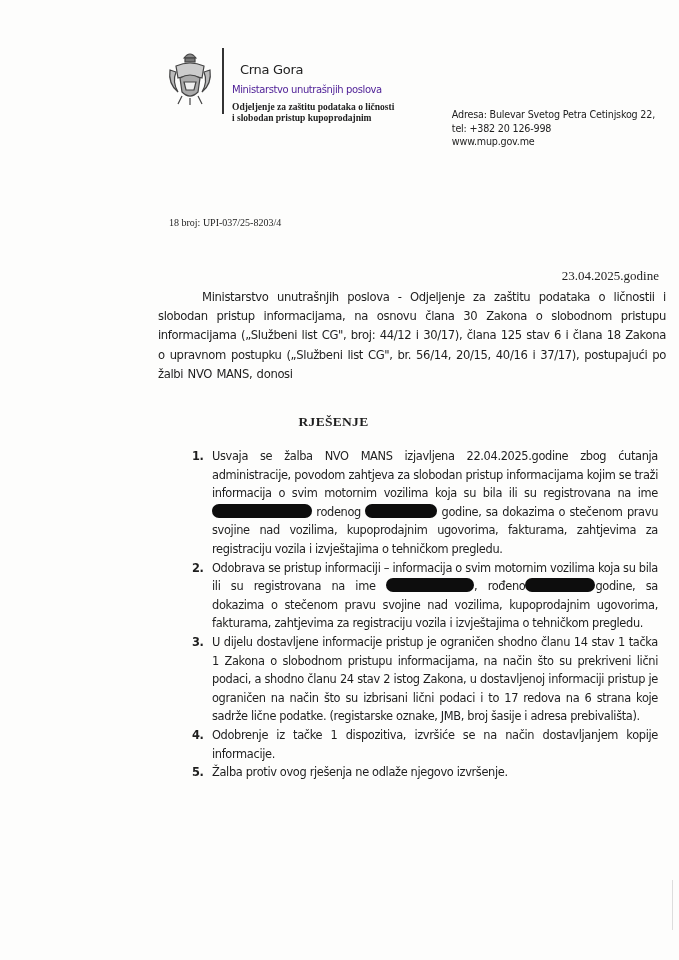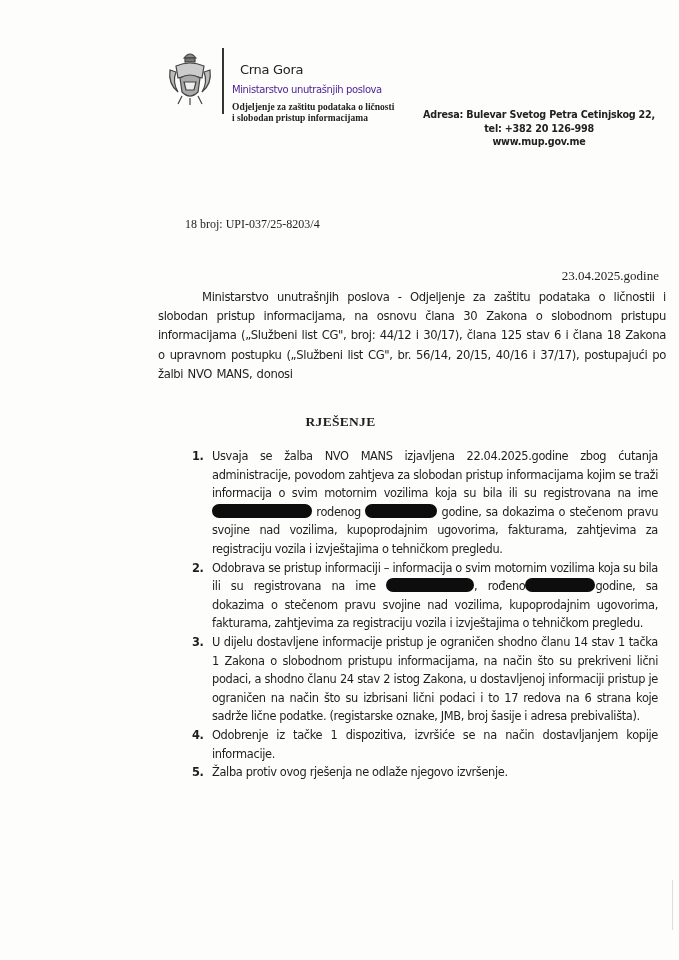--- a/index.html
+++ b/index.html
@@ -6,26 +6,26 @@
   body {
     width:679px; height:960px; background:#fdfdfc; position:relative; overflow:hidden;
     font-family:"DejaVu Serif", serif; color:#1e1e1e;
   }
   .abs { position:absolute; }
   .crest { left:166px; top:48px; width:48px; height:60px; }
   .vline { left:222px; top:48px; width:1.5px; height:66px; background:#333; }
   .hdr-country { left:240px; top:62px; font-family:"DejaVu Sans", sans-serif; font-size:13px; color:#222; letter-spacing:-0.3px; }
   .hdr-ministry { left:232px; top:84px; font-family:"DejaVu Sans", sans-serif; font-size:10px; color:#4c1d95; letter-spacing:-0.4px; }
   .hdr-dept { left:232px; top:102px; font-family:"Liberation Serif", serif; font-weight:bold; font-size:9.5px; line-height:10.5px; color:#222; }
-  .addr { right:24px; top:108px; text-align:center; font-family:"DejaVu Sans", sans-serif; font-size:9.6px; line-height:13.5px; color:#222; letter-spacing:-0.2px;font-weight:bold; }
-  .refno { left:169px; top:217px; font-family:"Liberation Serif", serif; font-size:12px;margin-left:16px; }
+  .addr { right:24px; top:108px; text-align:left; font-family:"DejaVu Sans", sans-serif; font-size:9.6px; line-height:13.5px; color:#222; letter-spacing:-0.2px; }
+  .refno { left:169px; top:217px; font-family:"Liberation Serif", serif; font-size:10px; }
   .date { right:20px; top:255px; font-family:"Liberation Serif", serif; font-size:13px;margin-top:13px; }
   .intro { left:158px; top:288px; width:508px; font-family:"DejaVu Sans", sans-serif; font-size:11.6px; line-height:19.2px; text-align:justify; letter-spacing:-0.35px; word-spacing:1px; }
   .intro .first { text-indent:44px; display:block; }
-  .title { left:0; width:667px; top:414px; text-align:center; font-family:"Liberation Serif", serif; font-weight:bold; font-size:13.5px; letter-spacing:0.3px;padding-left:7px; }
+  .title { left:0; width:667px; top:414px; text-align:center; font-family:"Liberation Serif", serif; font-weight:bold; font-size:13.5px; letter-spacing:0.3px; }
   .items { left:192px; top:447px; width:466px; font-family:"DejaVu Sans", sans-serif; font-size:11.4px; line-height:18.6px; letter-spacing:-0.35px; }
   .item { position:relative; padding-left:20px; text-align:justify; }
   .num { position:absolute; left:0; top:0; font-weight:bold; }
   .redact { display:inline-block; background:#0d0d0d; border-radius:9px; height:14px; vertical-align:-2px; }
   .edge-mark { left:672px; top:880px; width:1px; height:50px; background:#ddd; }
 </style>
 </head>
 <body>
 
 <div class="abs crest">
@@ -40,21 +40,21 @@
       <path d="M18 34 L30 34 L28 42 L20 42 Z" fill="#eee"></path>
       <path d="M16 48 L12 56 M32 48 L36 56 M24 50 L24 57"></path>
     </g>
   </svg>
 </div>
 <div class="abs vline"></div>
 <div class="abs hdr-country">Crna Gora</div>
 <div class="abs hdr-ministry">Ministarstvo unutrašnjih poslova</div>
 <div class="abs hdr-dept">
   <div>Odjeljenje za zaštitu podataka o ličnosti</div>
-  <div>i slobodan pristup informacijama</div>
+  <div>i slobodan pristup kupoprodajnim</div>
 </div>
 
 <div class="abs addr">
   <div>Adresa: Bulevar Svetog Petra Cetinjskog 22,</div>
   <div>tel: +382 20 126-998</div>
   <div>www.mup.gov.me</div>
 </div>
 
 <div class="abs refno">18 broj: UPI-037/25-8203/4</div>
 <div class="abs date">23.04.2025.godine</div>

